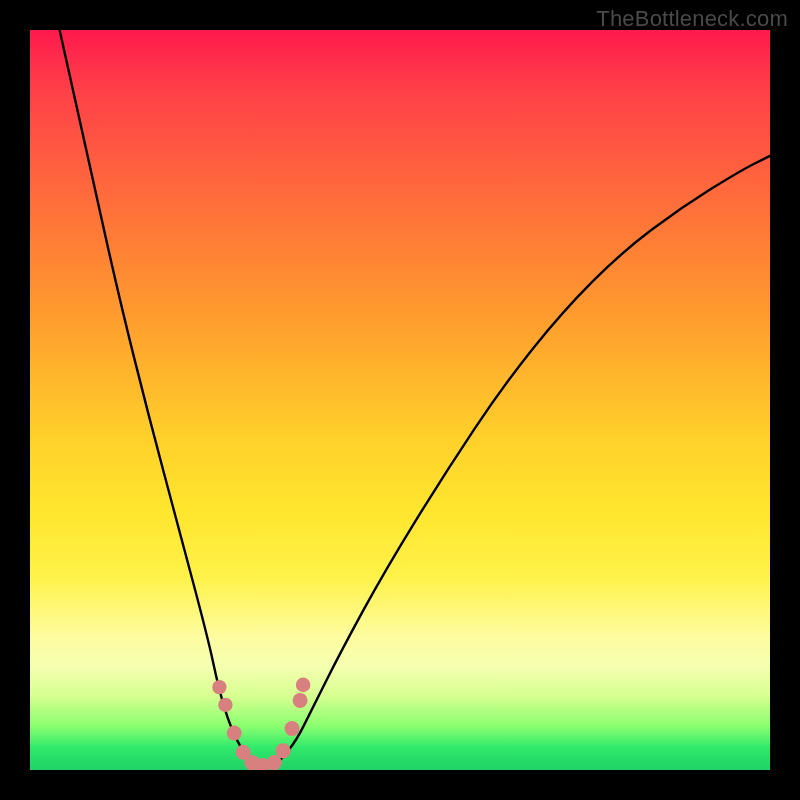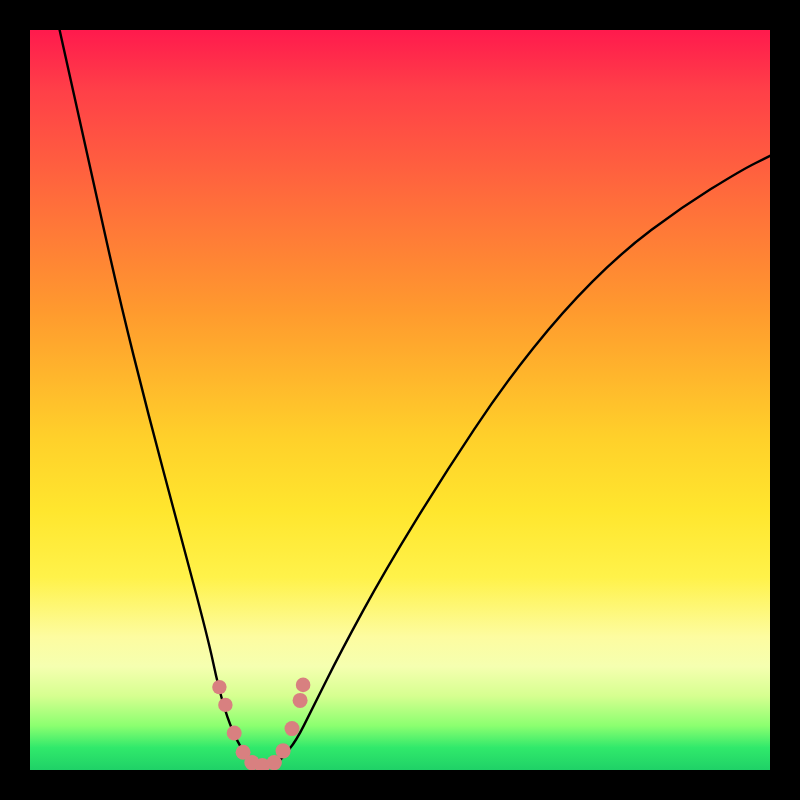--- a/index.html
+++ b/index.html
@@ -52,20 +52,21 @@
     position: absolute;
     inset: 0;
     width: 100%;
     height: 100%;
   }
 </style>
 </head>
 <body>
 
 <div class="frame">
+  <div class="watermark">TheBottleneck.com</div>
   <div class="plot">
     <svg class="curve" viewBox="0 0 740 740" preserveAspectRatio="none">
       <path id="curve-path" fill="none" stroke="#000000" stroke-width="2.4" stroke-linecap="round" d="M 29.6 0.0 Q 29.6 0.0 44.4 66.6 Q 59.2 133.2 74.0 199.8 Q 88.8 266.4 103.6 325.6 Q 118.4 384.8 133.2 440.3 Q 148.0 495.8 162.8 551.3 Q 177.6 606.8 183.2 632.7 Q 188.7 658.6 194.3 677.1 Q 199.8 695.6 207.2 710.4 Q 214.6 725.2 222.0 730.8 Q 229.4 736.3 236.8 736.3 Q 244.2 736.3 247.9 732.6 Q 251.6 728.9 259.0 719.6 Q 266.4 710.4 273.8 695.6 Q 281.2 680.8 296.0 651.2 Q 310.8 621.6 333.0 580.9 Q 355.2 540.2 384.8 492.1 Q 414.4 444.0 444.0 399.6 Q 473.6 355.2 503.2 318.2 Q 532.8 281.2 562.4 251.6 Q 592.0 222.0 621.6 199.8 Q 651.2 177.6 680.8 159.1 Q 710.4 140.6 725.2 133.2 T 740.0 125.8"></path>
       <g id="markers">
           <circle cx="189.4" cy="657.1" r="7.2" fill="#d88080"></circle>
           <circle cx="195.4" cy="674.9" r="7.2" fill="#d88080"></circle>
           <circle cx="204.2" cy="703.0" r="7.5" fill="#d88080"></circle>
           <circle cx="213.1" cy="722.2" r="7.5" fill="#d88080"></circle>
           <circle cx="222.0" cy="732.6" r="7.7" fill="#d88080"></circle>
           <circle cx="232.4" cy="735.6" r="7.7" fill="#d88080"></circle>

